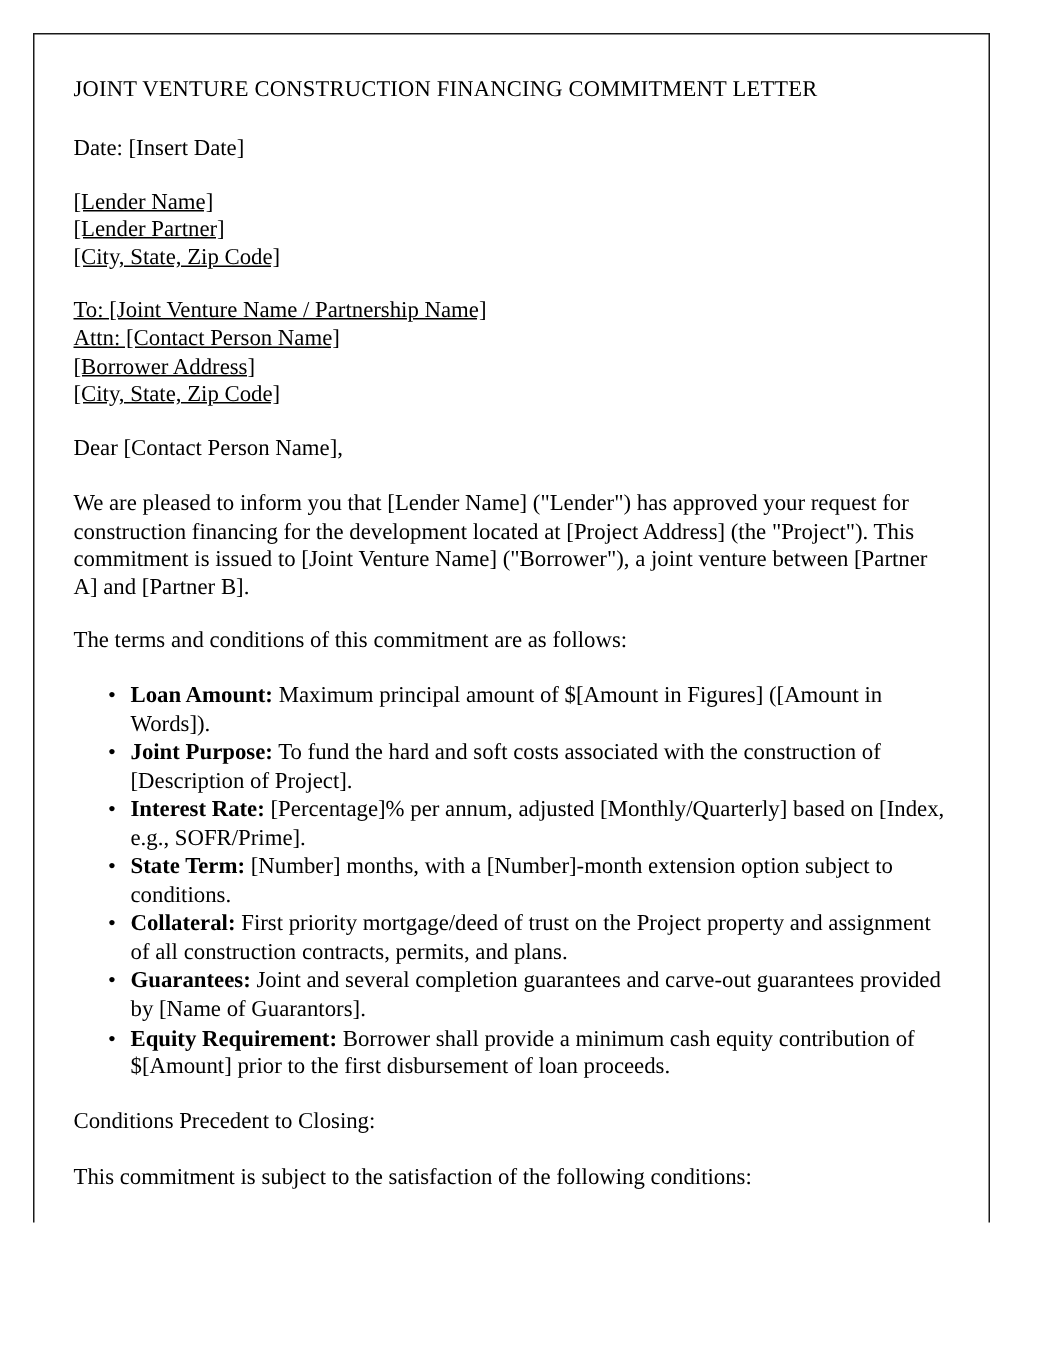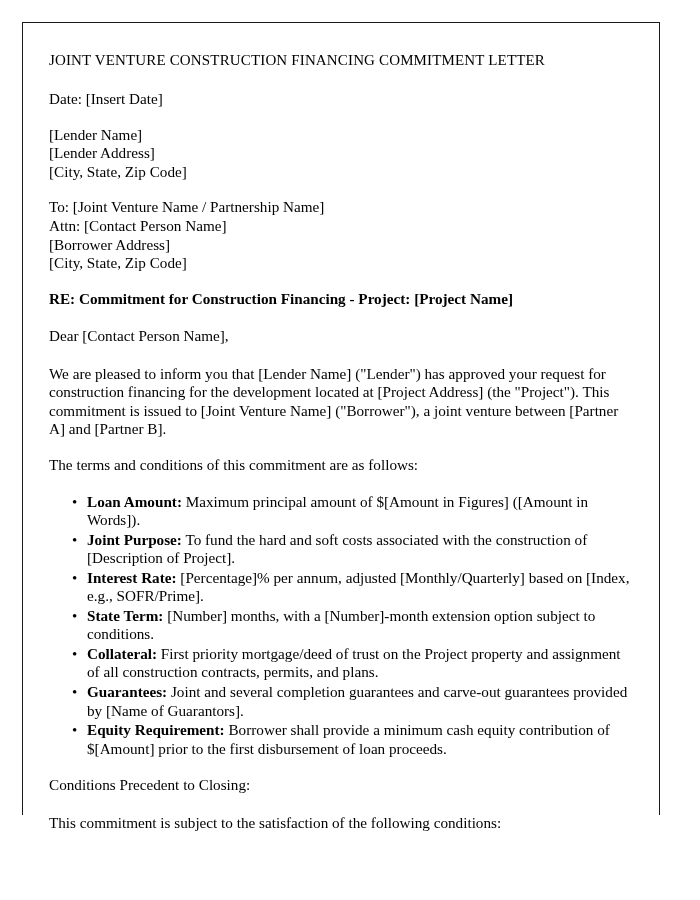--- a/index.html
+++ b/index.html
@@ -50,20 +50,21 @@
     margin: 0 0 17px 0;
     text-align: left;
   }
 
   .block-lines {
     margin: 0 0 17px 0;
   }
   .block-lines .line {
     display: block;
     white-space: nowrap;
+    text-decoration: underline;
   }
 
   .re-line {
     font-weight: bold;
     margin: 0 0 19px 0;
     white-space: nowrap;
   }
 
   .salutation {
     margin: 0 0 19px 0;
@@ -110,32 +111,31 @@
 
 <div id="page-frame">
   <div id="doc-body">
 
     <div class="doc-title">JOINT VENTURE CONSTRUCTION FINANCING COMMITMENT LETTER</div>
 
     <div class="para">Date: [Insert Date]</div>
 
     <div class="block-lines">
       <span class="line">[Lender Name]</span>
-      <span class="line">[Lender Address]</span>
+      <span class="line">[Lender Partner]</span>
       <span class="line">[City, State, Zip Code]</span>
     </div>
 
     <div class="block-lines">
       <span class="line">To: [Joint Venture Name / Partnership Name]</span>
       <span class="line">Attn: [Contact Person Name]</span>
       <span class="line">[Borrower Address]</span>
       <span class="line">[City, State, Zip Code]</span>
     </div>
 
-    <div class="re-line">RE: Commitment for Construction Financing - Project: [Project Name]</div>
 
     <div class="salutation">Dear [Contact Person Name],</div>
 
     <div class="para">We are pleased to inform you that [Lender Name] ("Lender") has approved your request for construction financing for the development located at [Project Address] (the "Project"). This commitment is issued to [Joint Venture Name] ("Borrower"), a joint venture between [Partner A] and [Partner B].</div>
 
     <div class="lead-in">The terms and conditions of this commitment are as follows:</div>
 
     <ul class="terms">
       <li>
         <span class="term-label">Loan Amount:</span>

